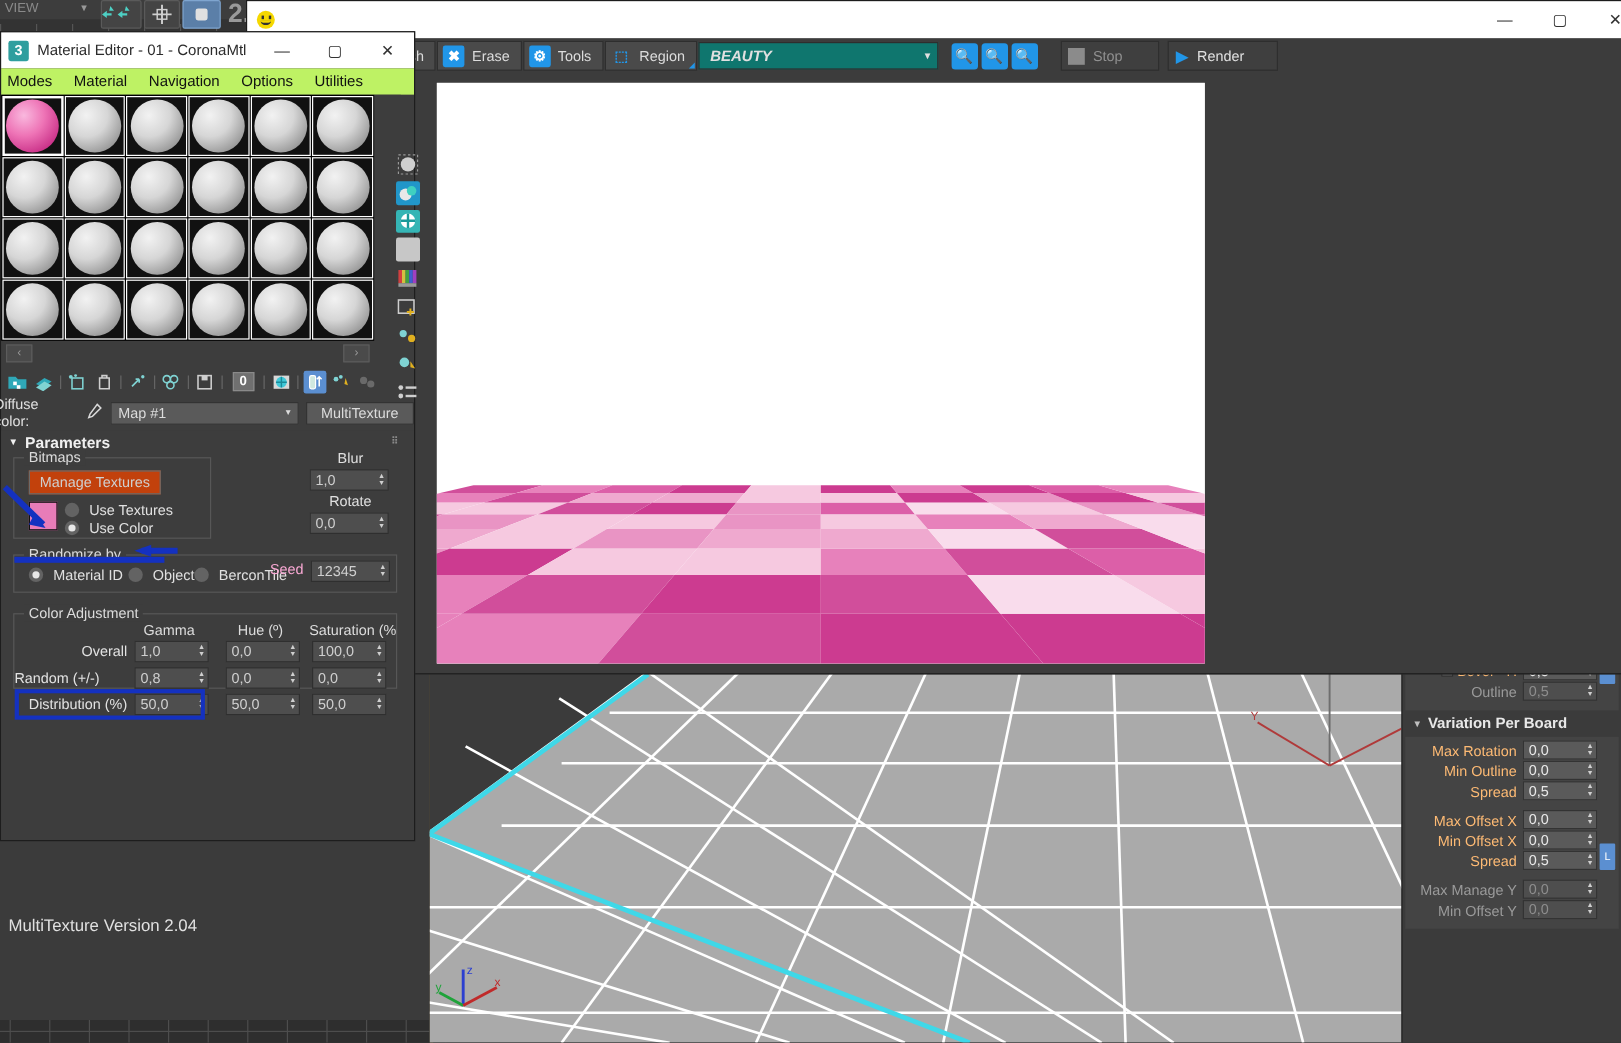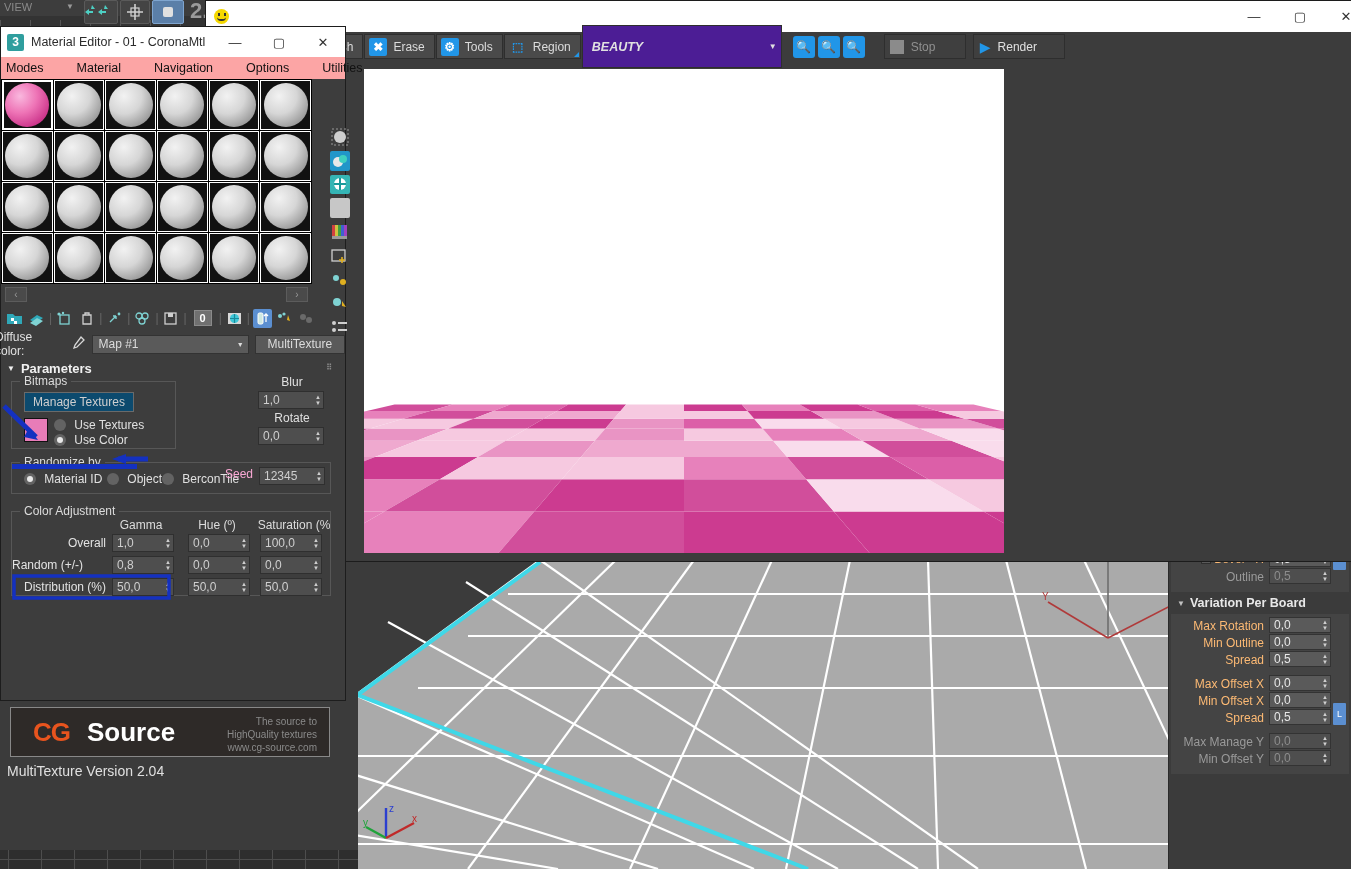--- a/index.html
+++ b/index.html
@@ -75,35 +75,35 @@
   #vfb-title .ttxt { font-size:12.5px; color:#3d3d3d;}
   .smiley { width:15px;height:15px;border-radius:50%;background:#f5d800;position:relative;}
   .smiley:before,.smiley:after{content:"";position:absolute;width:2px;height:3px;background:#333;top:4px;}
   .smiley:before{left:3.5px;} .smiley:after{right:3.5px;}
   .smiley span{position:absolute;left:3px;bottom:3px;width:9px;height:4px;border-bottom:2px solid #333;border-radius:0 0 9px 9px;}
   #vfb-wbtns { position:absolute; right:0; top:0; display:flex; }
   .wbtn { width:46px; height:31px; display:flex; align-items:center; justify-content:center; color:#333; font-size:13px;}
   #vfb-toolbar { position:absolute; left:0; top:31px; width:1165px; height:29px; background:#3c3c3c; display:flex; align-items:center; gap:1px; padding-left:2px;}
   .tbtn { height:25px; background:#4a4a4a; border:1px solid #2e2e2e; display:flex; align-items:center; gap:6px; padding:0 9px 0 4px; color:#dcdcdc; font-size:12px;}
   .tico { width:18px; height:18px; background:#2196e8; border-radius:2px; display:flex;align-items:center;justify-content:center;color:#fff;font-size:12px;font-weight:bold;}
-  .beauty-box { height:43px; width:200px; background:#4c1d95; border:1px solid #2e2e2e; display:flex; align-items:center; justify-content:space-between; padding:0 4px 0 9px; font-style:italic; font-weight:bold; font-size:12.5px; color:#e0e0e0;}
+  .beauty-box { height:23px; width:200px; background:#0f766e; border:1px solid #2e2e2e; display:flex; align-items:center; justify-content:space-between; padding:0 4px 0 9px; font-style:italic; font-weight:bold; font-size:12.5px; color:#e0e0e0;}
   .sqbtn { width:22px; height:22px; background:#2196e8; border-radius:3px; display:flex;align-items:center;justify-content:center; color:#fff; font-size:12px;}
   .stopbtn{ height:25px; width:82px; background:#3f3f3f; border:1px solid #2e2e2e; display:flex;align-items:center;gap:7px;padding-left:5px;color:#909090;font-size:12px;}
   .stopsq{width:14px;height:14px;background:#8b8b8b;}
   .renderbtn{ height:25px; width:92px; background:#3f3f3f; border:1px solid #2e2e2e; display:flex;align-items:center;gap:7px;padding-left:6px;color:#e0e0e0;font-size:12px;}
   #vfb-canvas { position:absolute; left:158px; top:68px; width:640px; height:484px; background:#fff;}
 
   
   #mated { position:absolute; left:0px; top:26px; width:346px; height:675px; background:#3d3d3d; border:1px solid #1d1d1d;}
   #me-title { height:30px; background:#ffffff; display:flex; align-items:center; padding-left:6px; gap:7px;}
   #me-title .ttxt{font-size:12.5px;color:#2b2b2b;}
   #me-ico { width:17px;height:17px;background:#2f9e9e;color:#fff;font-size:12px;font-weight:bold;display:flex;align-items:center;justify-content:center;border-radius:2px;}
   #me-wbtns{position:absolute;right:0;top:0;display:flex;}
   .mwbtn{width:44px;height:30px;display:flex;align-items:center;justify-content:center;color:#333;font-size:13px;}
-  #me-menu { height:22px; background:#fca5a5; display:flex; align-items:center; gap:33px; padding-left:5px; color:#111; font-size:12.5px;}
+  #me-menu { height:22px; background:#bef264; display:flex; align-items:center; gap:18px; padding-left:5px; color:#111; font-size:12.5px;}
   #me-body { position:absolute; left:0; top:52px; width:344px; height:621px; background:#3d3d3d;}
   #slots { position:absolute; left:0; top:0; width:311px; height:205px; background:#000; display:grid; grid-template-columns:repeat(6,1fr); grid-template-rows:repeat(4,1fr); gap:1px; padding:1px;}
   .slot { background:#111; border:1px solid #fff; position:relative; overflow:hidden;}
   .slot .sph { position:absolute; left:50%; top:50%; transform:translate(-50%,-50%); width:44px;height:44px;border-radius:50%;
                background:radial-gradient(circle at 34% 30%, #f2f2f2 0%, #d6d6d6 42%, #9a9a9a 78%, #6f6f6f 100%);}
   .slot.active { border:2px solid #fff;}
   .slot.active .sph { background:radial-gradient(circle at 34% 30%, #f9b8de 0%, #ee74b6 40%, #c92f87 80%, #9c1f66 100%);}
   #slot-scroll { position:absolute; left:311px; top:0; width:22px; height:205px; background:#3d3d3d;}
   #me-sidebar { position:absolute; left:327px; top:48px; width:24px; height:210px; display:flex; flex-direction:column; gap:4px; align-items:center;}
   .sb-ico { width:20px;height:20px;display:flex;align-items:center;justify-content:center;font-size:11px;color:#cfcfcf;background:#454545;border-radius:2px;}
@@ -118,21 +118,21 @@
   .tico2.on{background:#5b8fd1;color:#fff;border-radius:2px;}
   .tsep{color:#666;font-size:12px;}
   #diffuse-row { position:absolute; left:0; top:254px; width:344px; height:22px; display:flex; align-items:center; gap:6px;}
   #diffuse-row .lbl{font-size:12px;color:#e0e0e0;margin-left:-6px;}
   .map-dd { width:160px; height:19px; background:#5a5a5a; border:1px solid #333; display:flex;align-items:center;justify-content:space-between;padding:0 4px 0 6px;font-size:12px;}
   .mt-btn { width:92px;height:19px;background:#5a5a5a;border:1px solid #333;display:flex;align-items:center;justify-content:center;font-size:12px;}
   #params { position:absolute; left:0; top:280px; width:344px; height:341px; background:#3d3d3d;}
   .p-head { display:flex;align-items:center;gap:6px;font-weight:bold;font-size:13px;padding:2px 0 4px 6px;color:#f0f0f0;}
   .grp { position:absolute; border:1px solid #575757; }
   .grp-title { position:absolute; top:-8px; left:8px; background:#3d3d3d; padding:0 4px; font-size:12px; color:#dcdcdc;}
-  .btn3d { background:#0c4a6e; border:1px solid #6a6a6a; display:flex;align-items:center;justify-content:center;font-size:12px;color:#cfcfcf;}
+  .btn3d { background:#c2410c; border:1px solid #6a6a6a; display:flex;align-items:center;justify-content:center;font-size:12px;color:#cfcfcf;}
   .radio { width:12px;height:12px;border-radius:50%;background:#636363;display:inline-block;position:relative;vertical-align:middle;}
   .radio.on:after{content:"";position:absolute;left:3px;top:3px;width:6px;height:6px;border-radius:50%;background:#e8e8e8;}
   .rlab{font-size:12px;color:#e0e0e0;margin-left:5px;vertical-align:middle;}
   .sp2 { background:#4e4e4e; border:1px solid #2f2f2f; display:flex;align-items:center;justify-content:space-between;padding:0 2px 0 4px;font-size:12px;color:#cfcfcf;}
   .sp2 .ar{display:flex;flex-direction:column;font-size:6px;line-height:6px;}
   .colsw{background:#e87cb8;border:1px solid #111;}
   #cg-banner{position:absolute;left:9px;top:348px;width:320px;height:50px;background:#2e2a28;border:1px solid #888; overflow:hidden;}
   #cg-banner .cg{position:absolute;left:22px;top:9px;font-size:26px;font-weight:bold;color:#e8541e;letter-spacing:-1px;}
   #cg-banner .src{position:absolute;left:76px;top:9px;font-size:26px;font-weight:bold;color:#fff;}
   #cg-banner .sub{position:absolute;right:12px;top:7px;text-align:right;font-size:10px;color:#8a8a8a;line-height:13px;}
@@ -1130,21 +1130,21 @@
         <span style="position:absolute;left:213px;top:4px;font-size:12px;color:#f9a8d4;">Seed</span>
         <div class="sp2" style="position:absolute;left:247px;top:4px;width:66px;height:18px;">
           <span>12345</span>
           <span class="ar">
               <span>▲</span>
               <span>▼</span>
             </span>
         </div>
       </div>
 
-      <div class="grp" style="left:10px;top:152px;width:320px;height:85px;">
+      <div class="grp" style="left:10px;top:152px;width:320px;height:63px;">
         <span class="grp-title">Color Adjustment</span>
         <div style="position:absolute;left:0;top:6px;width:320px;height:76px;">
           <div style="position:absolute;left:100px;top:0;width:58px;text-align:center;font-size:12px;">Gamma</div>
           <div style="position:absolute;left:176px;top:0;width:58px;text-align:center;font-size:12px;">Hue (º)</div>
           <div style="position:absolute;left:244px;top:0;width:76px;text-align:center;font-size:12px;">Saturation (%</div>
           <div id="ca-rows">
               <div style="position: absolute; left: 0px; top: 18px; width: 94px; text-align: right; font-size: 12px; color: rgb(226, 226, 226);">Overall</div>
               <div class="sp2" style="position: absolute; left: 100px; top: 16px; width: 62px; height: 18px;">
                 <span>1,0</span>
                 <span class="ar">
@@ -1207,29 +1207,20 @@
                 <span>50,0</span>
                 <span class="ar">
                   <span>▲</span>
                   <span>▼</span>
                 </span>
               </div>
             </div>
         </div>
       </div>
 
-      <div id="cg-banner">
-        <span class="cg">CG</span>
-        <span class="src">Source</span>
-        <div class="sub">
-          <div>The source to</div>
-          <div>HighQuality textures</div>
-          <div>www.cg-source.com</div>
-        </div>
-      </div>
       <div id="me-version">MultiTexture Version 2.04</div>
     </div>
   </div>
 </div>
 
 <svg class="abs" style="left:0;top:0;width:1351px;height:869px;pointer-events:none;">
 
   <g>
     <path d="M4 406 L36 437" stroke="#1431c0" stroke-width="5" fill="none"></path>
     <path d="M38 440 l-14 -3 5 -9 z" fill="#1431c0"></path>

